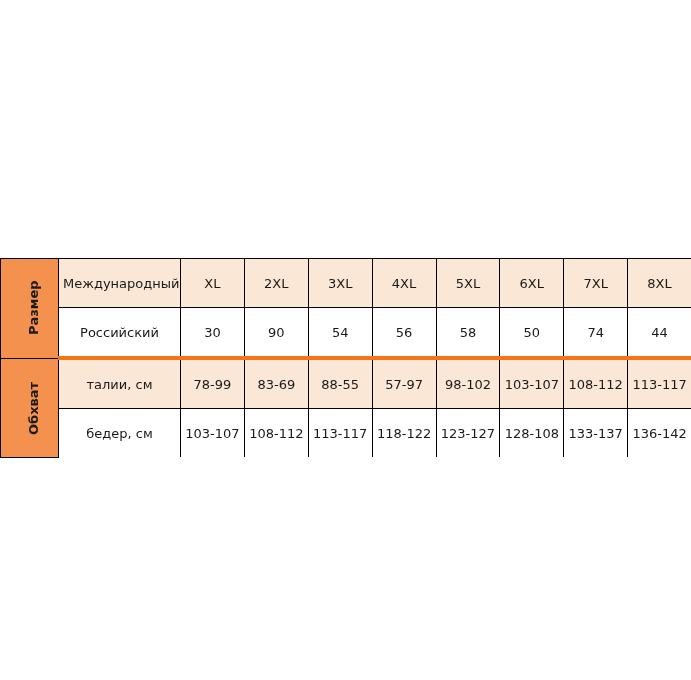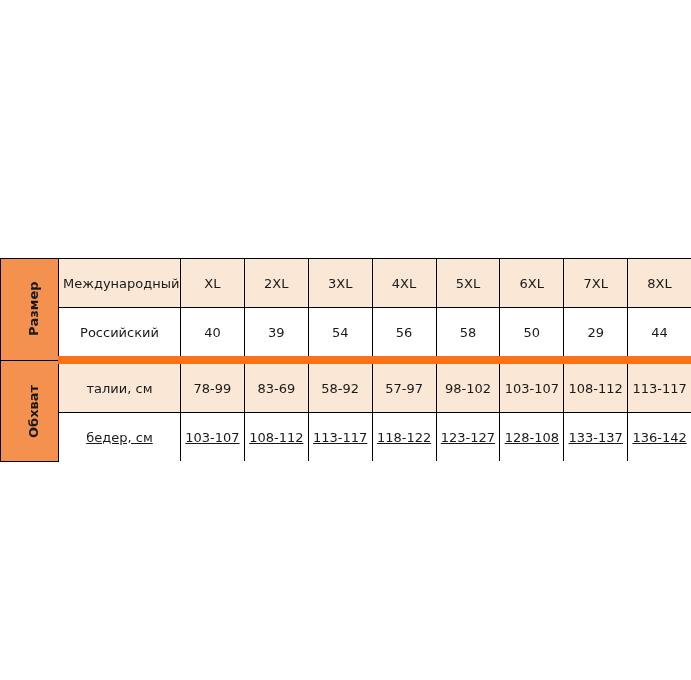--- a/index.html
+++ b/index.html
@@ -75,25 +75,25 @@
   tr.tinted td.group-cell { background: #F4914E; }
 
   
   td.row-label {
     text-align: left;
     padding-left: 7px;
     font-size: 13px;
   }
 
   
-  tr.section-start > td { border-top: 8px solid #f97316; }
+  tr.section-start > td { border-top: 4px solid #f97316; }
   tr.section-start > td.group-cell { border-top: none; }
 
   
-  tr.last-row > td { border-bottom: none; text-decoration: underline; }
+  tr.last-row > td { border-bottom: none; }
 
   
   td.last-col { border-right: none; margin-left: 48px; }
 </style>
 </head>
 <body>
 
 <div id="size-chart-wrap">
   <table class="size-chart">
     <colgroup>
@@ -119,38 +119,38 @@
         <td>2XL</td>
         <td>3XL</td>
         <td>4XL</td>
         <td>5XL</td>
         <td>6XL</td>
         <td>7XL</td>
         <td class="last-col">8XL</td>
       </tr>
       <tr>
         <td class="row-label">Российский</td>
-        <td>40</td>
-        <td>39</td>
+        <td>30</td>
+        <td>90</td>
         <td>54</td>
         <td>56</td>
         <td>58</td>
         <td>50</td>
-        <td>29</td>
+        <td>74</td>
         <td class="last-col">44</td>
       </tr>
 
       <tr class="tinted section-start">
         <td class="group-cell" rowspan="2">
           <span class="group-rot">Обхват</span>
         </td>
         <td class="row-label">талии, см</td>
         <td>78-99</td>
         <td>83-69</td>
-        <td>58-92</td>
+        <td>88-55</td>
         <td>57-97</td>
         <td>98-102</td>
         <td>103-107</td>
         <td>108-112</td>
         <td class="last-col">113-117</td>
       </tr>
       <tr class="last-row">
         <td class="row-label">бедер, см</td>
         <td>103-107</td>
         <td>108-112</td>

